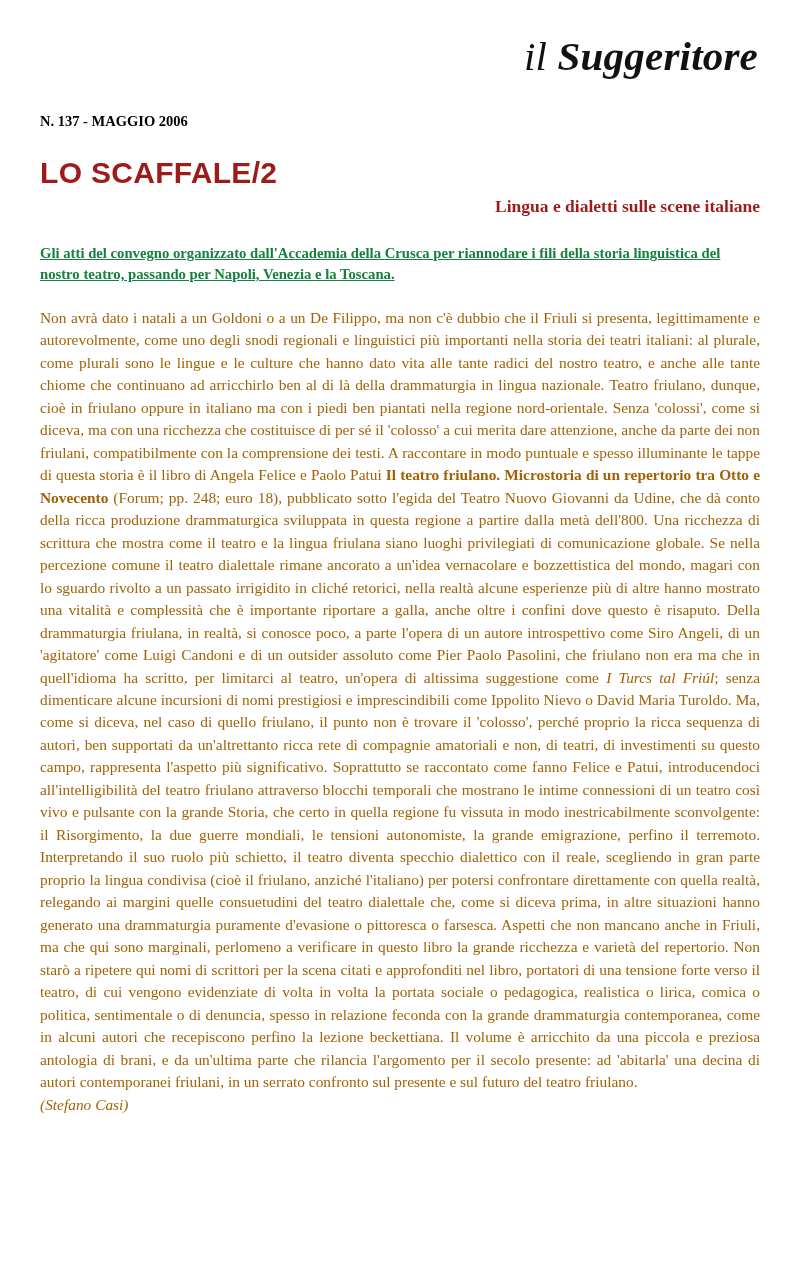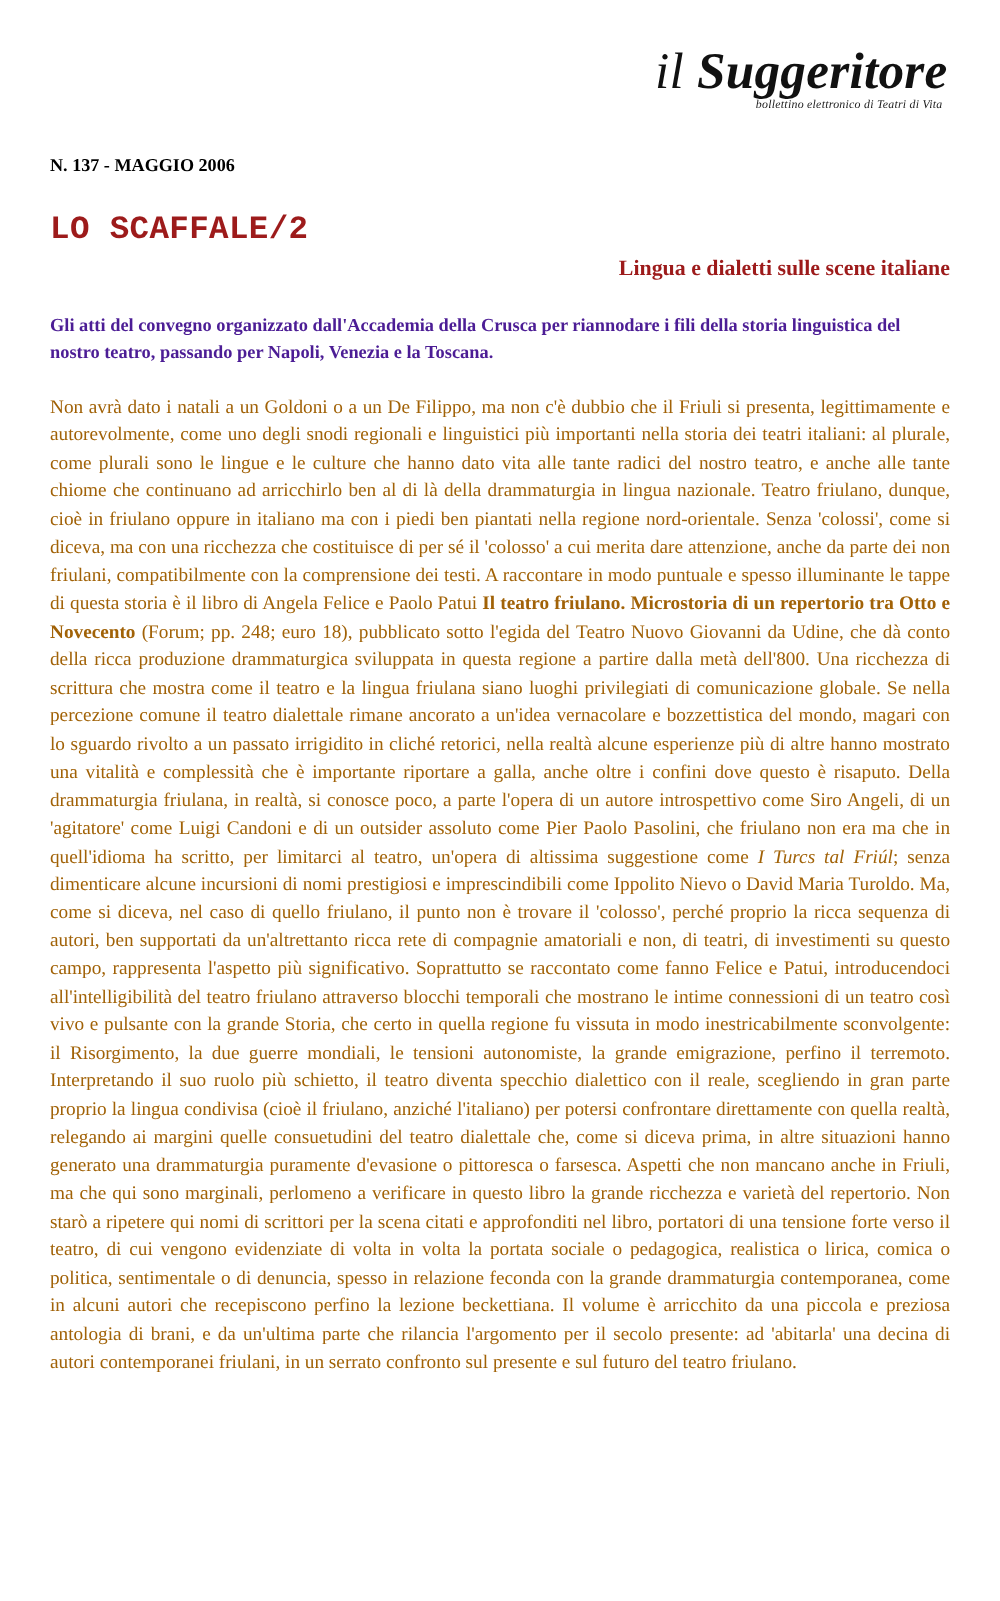--- a/index.html
+++ b/index.html
@@ -54,42 +54,43 @@
   .issue-line {
     margin-top: 36px;
     font-family: "Liberation Serif", serif;
     font-weight: bold;
     font-size: 14.5px;
     color: #000000;
   }
   
   .headline {
     margin-top: 26px;
-    font-family: Liberation Mono, monospace;
+    font-family: Liberation Sans, sans-serif;
     font-weight: bold;
-    font-size: 26px;
+    font-size: 30px;
     color: #9d1b1b;
     letter-spacing: 0.3px;
   }
   .subhead {
     margin-top: 6px;
     font-family: "Liberation Serif", serif;
     font-weight: bold;
     font-size: 17.5px;
     color: #9d1b1b;
     text-align: right;
   }
   .standfirst {
     margin-top: 26px;
     font-family: "Liberation Serif", serif;
     font-weight: bold;
     font-size: 14.7px;
     line-height: 1.42;
-    color: #4c1d95;
+    color: #15803d;
     max-width: 700px;
+    text-decoration: underline;
   }
   
   .body-text {
     margin-top: 22px;
     font-family: "Liberation Serif", serif;
     font-size: 15.4px;
     line-height: 1.46;
     text-align: justify;
     color: #a16207;
   }
@@ -106,27 +107,27 @@
     margin-top: 0px;
   }
 </style>
 </head>
 <body>
 
 <div class="page">
 
   <div class="masthead">
     <div class="masthead-title"><span class="thin">il </span><span class="bold">Suggeritore</span></div>
-    <div class="masthead-sub">bollettino elettronico di Teatri di Vita</div>
   </div>
 
   <div class="issue-line">N. 137 - MAGGIO 2006</div>
 
   <div class="headline">LO SCAFFALE/2</div>
   <div class="subhead">Lingua e dialetti sulle scene italiane</div>
 
   <div class="standfirst">Gli atti del convegno organizzato dall'Accademia della Crusca per riannodare i fili della storia linguistica del nostro teatro, passando per Napoli, Venezia e la Toscana.</div>
 
   <div class="body-text">
     <span>Non avrà dato i natali a un Goldoni o a un De Filippo, ma non c'è dubbio che il Friuli si presenta, legittimamente e autorevolmente, come uno degli snodi regionali e linguistici più importanti nella storia dei teatri italiani: al plurale, come plurali sono le lingue e le culture che hanno dato vita alle tante radici del nostro teatro, e anche alle tante chiome che continuano ad arricchirlo ben al di là della drammaturgia in lingua nazionale. Teatro friulano, dunque, cioè in friulano oppure in italiano ma con i piedi ben piantati nella regione nord-orientale. Senza 'colossi', come si diceva, ma con una ricchezza che costituisce di per sé il 'colosso' a cui merita dare attenzione, anche da parte dei non friulani, compatibilmente con la comprensione dei testi. A raccontare in modo puntuale e spesso illuminante le tappe di questa storia è il libro di Angela Felice e Paolo Patui </span><b>Il teatro friulano. Microstoria di un repertorio tra Otto e Novecento</b><span> (Forum; pp. 248; euro 18), pubblicato sotto l'egida del Teatro Nuovo Giovanni da Udine, che dà conto della ricca produzione drammaturgica sviluppata in questa regione a partire dalla metà dell'800. Una ricchezza di scrittura che mostra come il teatro e la lingua friulana siano luoghi privilegiati di comunicazione globale. Se nella percezione comune il teatro dialettale rimane ancorato a un'idea vernacolare e bozzettistica del mondo, magari con lo sguardo rivolto a un passato irrigidito in cliché retorici, nella realtà alcune esperienze più di altre hanno mostrato una vitalità e complessità che è importante riportare a galla, anche oltre i confini dove questo è risaputo. Della drammaturgia friulana, in realtà, si conosce poco, a parte l'opera di un autore introspettivo come Siro Angeli, di un 'agitatore' come Luigi Candoni e di un outsider assoluto come Pier Paolo Pasolini, che friulano non era ma che in quell'idioma ha scritto, per limitarci al teatro, un'opera di altissima suggestione come </span><i>I Turcs tal Friúl</i><span>; senza dimenticare alcune incursioni di nomi prestigiosi e imprescindibili come Ippolito Nievo o David Maria Turoldo. Ma, come si diceva, nel caso di quello friulano, il punto non è trovare il 'colosso', perché proprio la ricca sequenza di autori, ben supportati da un'altrettanto ricca rete di compagnie amatoriali e non, di teatri, di investimenti su questo campo, rappresenta l'aspetto più significativo. Soprattutto se raccontato come fanno Felice e Patui, introducendoci all'intelligibilità del teatro friulano attraverso blocchi temporali che mostrano le intime connessioni di un teatro così vivo e pulsante con la grande Storia, che certo in quella regione fu vissuta in modo inestricabilmente sconvolgente: il Risorgimento, la due guerre mondiali, le tensioni autonomiste, la grande emigrazione, perfino il terremoto. Interpretando il suo ruolo più schietto, il teatro diventa specchio dialettico con il reale, scegliendo in gran parte proprio la lingua condivisa (cioè il friulano, anziché l'italiano) per potersi confrontare direttamente con quella realtà, relegando ai margini quelle consuetudini del teatro dialettale che, come si diceva prima, in altre situazioni hanno generato una drammaturgia puramente d'evasione o pittoresca o farsesca. Aspetti che non mancano anche in Friuli, ma che qui sono marginali, perlomeno a verificare in questo libro la grande ricchezza e varietà del repertorio. Non starò a ripetere qui nomi di scrittori per la scena citati e approfonditi nel libro, portatori di una tensione forte verso il teatro, di cui vengono evidenziate di volta in volta la portata sociale o pedagogica, realistica o lirica, comica o politica, sentimentale o di denuncia, spesso in relazione feconda con la grande drammaturgia contemporanea, come in alcuni autori che recepiscono perfino la lezione beckettiana. Il volume è arricchito da una piccola e preziosa antologia di brani, e da un'ultima parte che rilancia l'argomento per il secolo presente: ad 'abitarla' una decina di autori contemporanei friulani, in un serrato confronto sul presente e sul futuro del teatro friulano.</span>
+    <div class="signature">(Stefano Casi)</div>
   </div>
 
 </div>
 
 </body></html>

